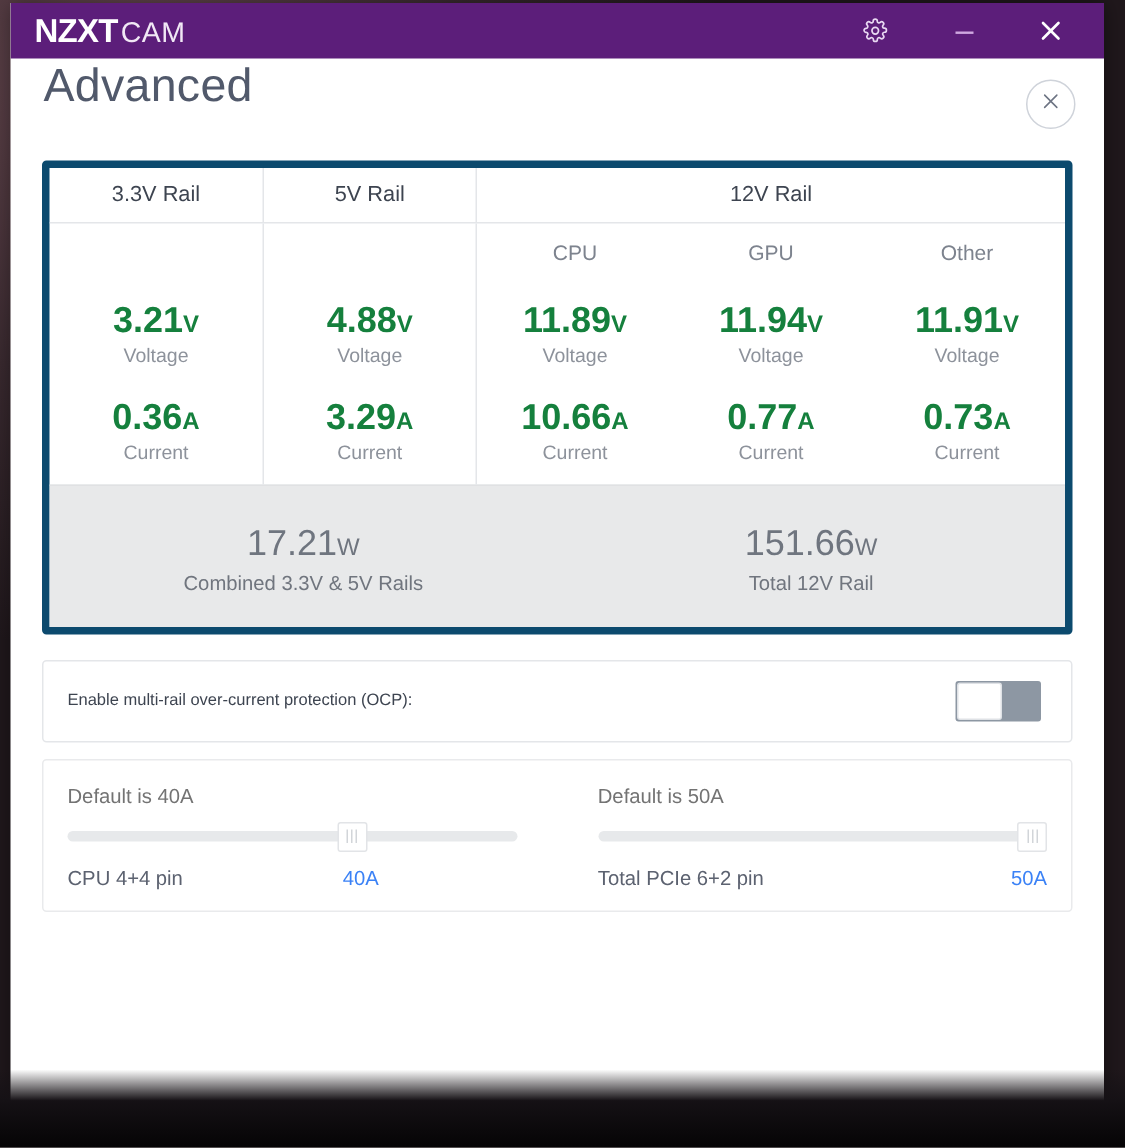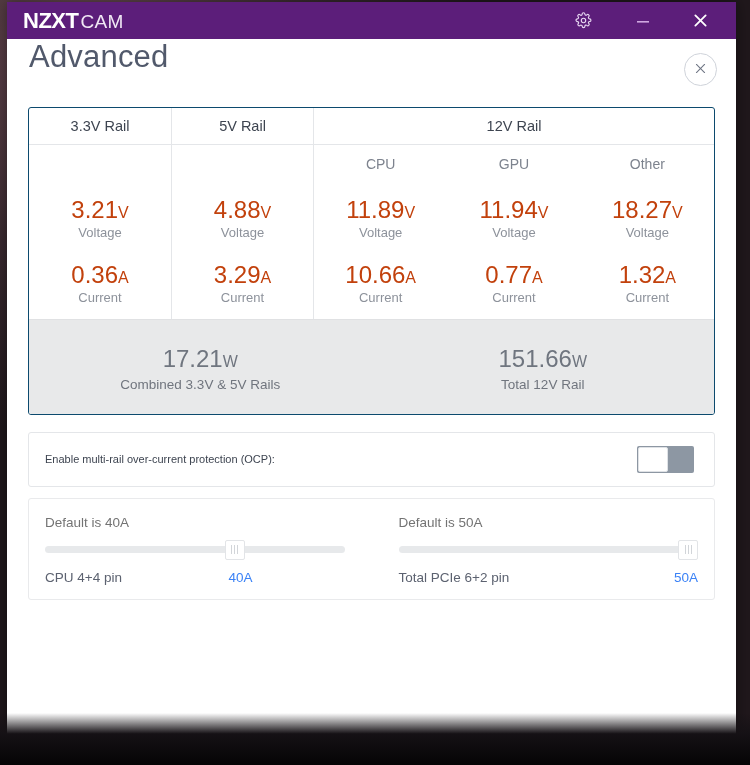--- a/index.html
+++ b/index.html
@@ -99,21 +99,21 @@
     width: 33px; height: 33px;
     border: 1px solid #cfd3da;
     border-radius: 50%;
     display: flex; align-items: center; justify-content: center;
     cursor: pointer;
   }
 
   
   .rails-card {
     margin: 4px 21px 0 21px;
-    border: 1px solid #0c4a6e;
+    border: 5px solid #0c4a6e;
     border-radius: 3px;
     background: #ffffff;
     overflow: hidden;
   }
   .rails-head {
     display: flex;
     border-bottom: 1px solid #e4e6e9;
     height: 37px;
   }
   .rails-head .hcell {
@@ -143,22 +143,22 @@
 
   .metric-stack { padding-bottom: 6px; }
   .metric-row { display: flex; }
   .metric {
     flex: 1;
     text-align: center;
     padding: 14px 0 8px 0;
   }
   .metric .val {
     font-size: 24px;
-    font-weight: 400;
-    color: #c2410c;
+    font-weight: 700;
+    color: #15803d;
     line-height: 1.05;
     white-space: nowrap;
   }
   .metric .val .unit { font-size: 16px; }
   .metric .lbl {
     font-size: 13px;
     color: #8d929b;
     margin-top: 3px;
   }
   .spacer-38 { height: 38px; }
@@ -376,35 +376,35 @@
             <div class="metric-row">
               <div class="metric">
                 <div class="val"><span>11.89</span><span class="unit">V</span></div>
                 <div class="lbl">Voltage</div>
               </div>
               <div class="metric">
                 <div class="val"><span>11.94</span><span class="unit">V</span></div>
                 <div class="lbl">Voltage</div>
               </div>
               <div class="metric">
-                <div class="val"><span>18.27</span><span class="unit">V</span></div>
+                <div class="val"><span>11.91</span><span class="unit">V</span></div>
                 <div class="lbl">Voltage</div>
               </div>
             </div>
             <div class="metric-row">
               <div class="metric">
                 <div class="val"><span>10.66</span><span class="unit">A</span></div>
                 <div class="lbl">Current</div>
               </div>
               <div class="metric">
                 <div class="val"><span>0.77</span><span class="unit">A</span></div>
                 <div class="lbl">Current</div>
               </div>
               <div class="metric">
-                <div class="val"><span>1.32</span><span class="unit">A</span></div>
+                <div class="val"><span>0.73</span><span class="unit">A</span></div>
                 <div class="lbl">Current</div>
               </div>
             </div>
           </div>
         </div>
 
       </div>
 
       <div class="totals">
         <div class="tcell">

